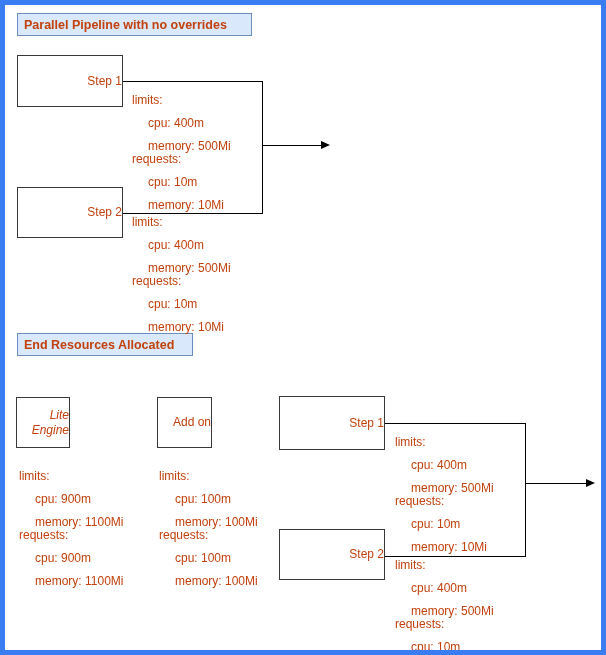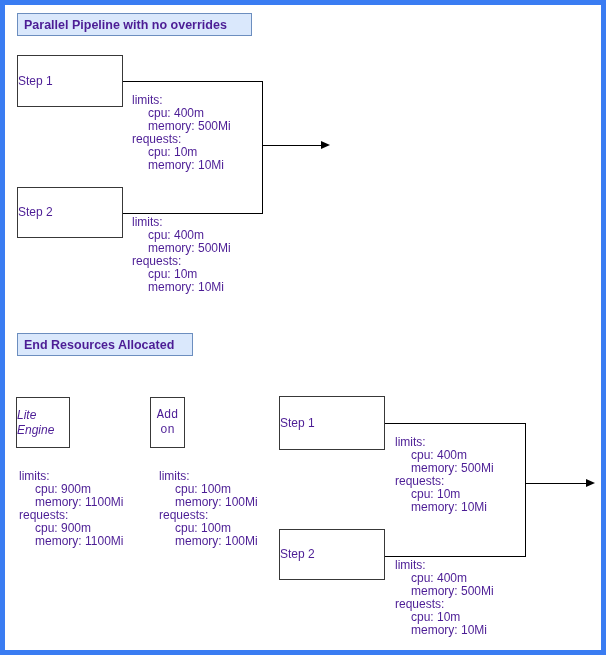--- a/index.html
+++ b/index.html
@@ -2,21 +2,21 @@
 <html><head>
 <meta charset="utf-8">
 <style>
   html, body { margin: 0; padding: 0; background: #fff; }
   #canvas {
     position: relative;
     width: 606px;
     height: 655px;
     background: #ffffff;
     font-family: "Liberation Sans", sans-serif;
-    color: #4c1d95;
+    color: #c2410c;
     overflow: hidden;
   }
   .frame {
     position: absolute;
     inset: 0;
     border: 5px solid #3a7cf2;
     pointer-events: none;
     z-index: 50;
   }
   .title-box {
@@ -31,42 +31,42 @@
     padding-left: 6px;
     white-space: nowrap;
   }
   .box {
     position: absolute;
     box-sizing: border-box;
     background: #ffffff;
     border: 1.5px solid #383838;
     display: flex;
     flex-direction: column;
-    align-items: flex-start;
+    align-items: flex-end;
     justify-content: center;
     font-size: 12px;
     line-height: 15px;
     text-align: center;
     z-index: 5;
   }
   .bracket {
     position: absolute;
     border-top: 1.2px solid #000;
     border-right: 1.2px solid #000;
     border-bottom: 1.2px solid #000;
     z-index: 2;
   }
   .res {
     position: absolute;
     font-size: 12px;
     line-height: 13px;
     white-space: nowrap;
     z-index: 6;
   }
-  .res .ind { padding-left: 16px; }
+  .res .ind { padding-left: 16px; margin-top: 10px; }
   .hline {
     position: absolute;
     height: 0;
     border-top: 1.5px solid #000;
     z-index: 3;
   }
   .ah {
     position: absolute;
     width: 0;
     height: 0;
@@ -114,21 +114,21 @@
     <div class="ind">memory: 10Mi</div>
   </div>
 
   <div class="title-box" style="left:17px; top:333px; width:176px; height:23px;">End Resources Allocated</div>
 
   <div class="box" style="left:16px; top:397px; width:54px; height:51px;font-style:italic;">
     <span>Lite</span>
     <span>Engine</span>
   </div>
 
-  <div class="box" style="left:150px; top:397px; width:35px; height:51px;font-family:Liberation Mono, monospace;">
+  <div class="box" style="left:157px; top:397px; width:55px; height:51px;">
     <span>Add on</span>
   </div>
 
   <div class="res" style="left:19px; top:470px;">
     <div>limits:</div>
     <div class="ind">cpu: 900m</div>
     <div class="ind">memory: 1100Mi</div>
     <div>requests:</div>
     <div class="ind">cpu: 900m</div>
     <div class="ind">memory: 1100Mi</div>

